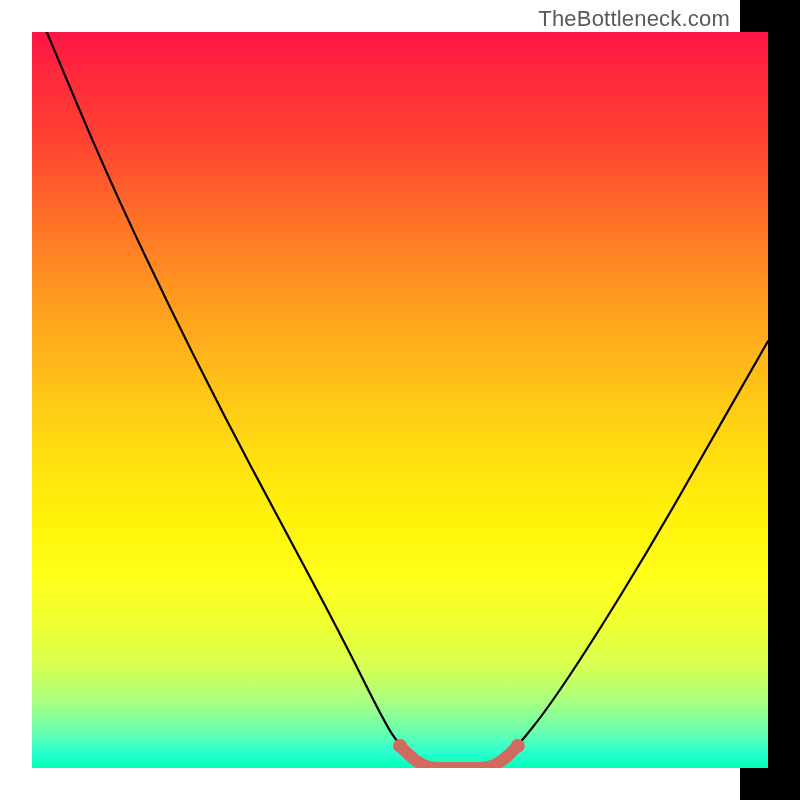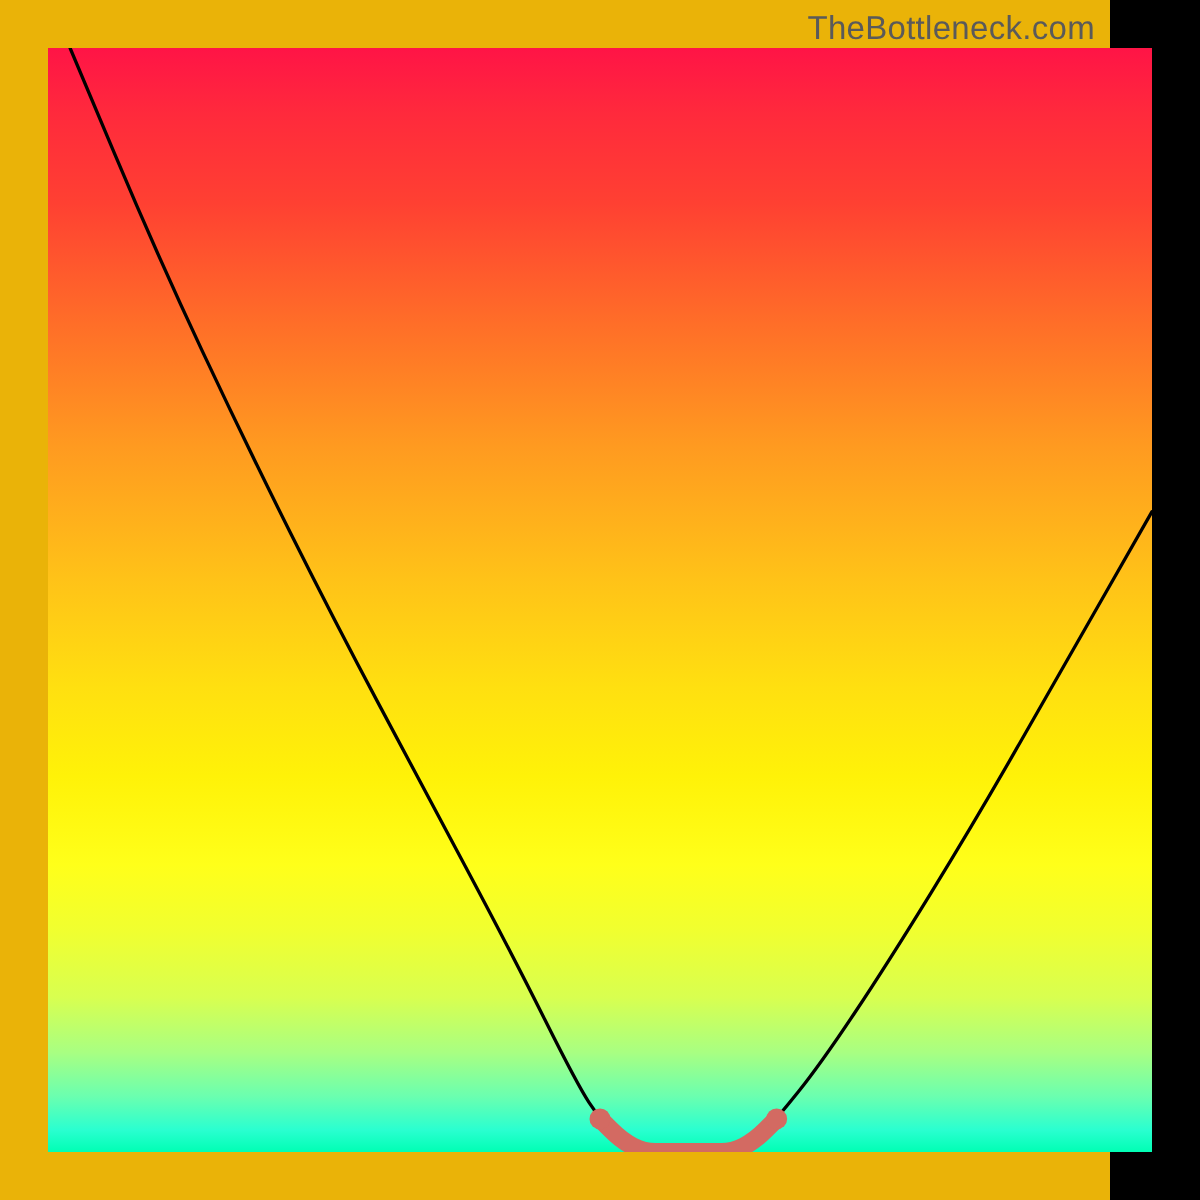--- a/index.html
+++ b/index.html
@@ -8,21 +8,21 @@
     width: 800px;
     height: 800px;
     overflow: hidden;
     background: #000;
     font-family: Arial, Helvetica, sans-serif;
   }
   .frame {
     position: relative;
     width: 740px;
     height: 800px;
-    background: #eab308;
+    background: #ffffff;
   }
   .plot {
     position: absolute;
     left: 32px;
     top: 32px;
     width: 736px;
     height: 736px;
     background: linear-gradient(to bottom,
       #ff1446 0%,
       #ff2a3c 6%,

